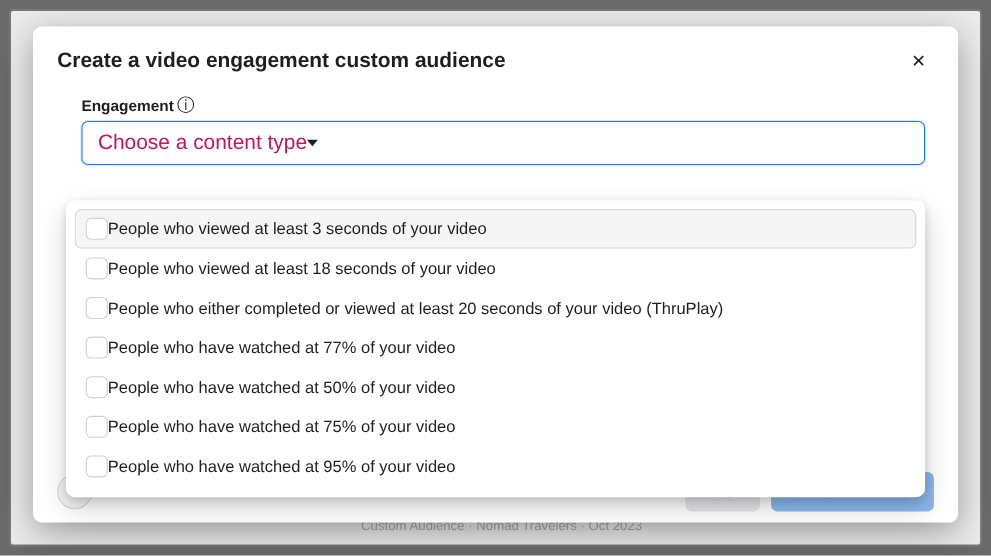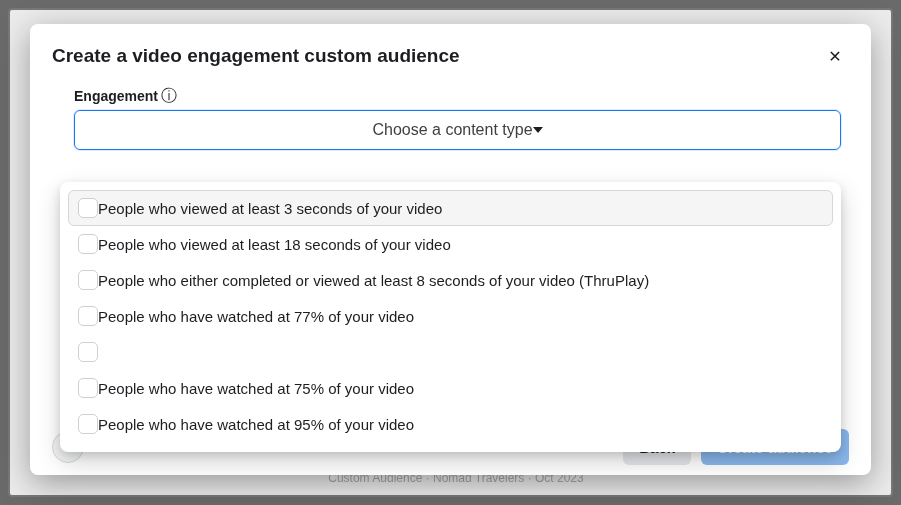--- a/index.html
+++ b/index.html
@@ -91,25 +91,25 @@
     width:14px; height:14px;
     display:inline-flex; align-items:center; justify-content:center;
     color:#1c1e21;
   }
   .select-box {
     border: 1px solid #1778f2;
     border-radius: 6px;
     height: 40px;
     display:flex;
     align-items:center;
-    justify-content: center;
+    justify-content: flex-start;
     padding: 0 14px;
     cursor:pointer;
-    color:#404040;
-    font-size: 16px;
+    color:#be185d;
+    font-size: 19px;
     box-shadow: 0 0 0 1px rgba(23,120,242,.15);
   }
   .caret {
     width: 0; height: 0;
     border-left: 5px solid transparent;
     border-right: 5px solid transparent;
     border-top: 6px solid #1c1e21;
   }
   .dropdown-panel {
     position: absolute;
@@ -213,28 +213,29 @@
       <div class="option highlight">
         <div class="chk"></div>
         <span>People who viewed at least 3 seconds of your video</span>
       </div>
       <div class="option">
         <div class="chk"></div>
         <span>People who viewed at least 18 seconds of your video</span>
       </div>
       <div class="option">
         <div class="chk"></div>
-        <span>People who either completed or viewed at least 8 seconds of your video (ThruPlay)</span>
+        <span>People who either completed or viewed at least 20 seconds of your video (ThruPlay)</span>
       </div>
       <div class="option">
         <div class="chk"></div>
         <span>People who have watched at 77% of your video</span>
       </div>
       <div class="option">
         <div class="chk"></div>
+        <span>People who have watched at 50% of your video</span>
       </div>
       <div class="option">
         <div class="chk"></div>
         <span>People who have watched at 75% of your video</span>
       </div>
       <div class="option">
         <div class="chk"></div>
         <span>People who have watched at 95% of your video</span>
       </div>
     </div>

